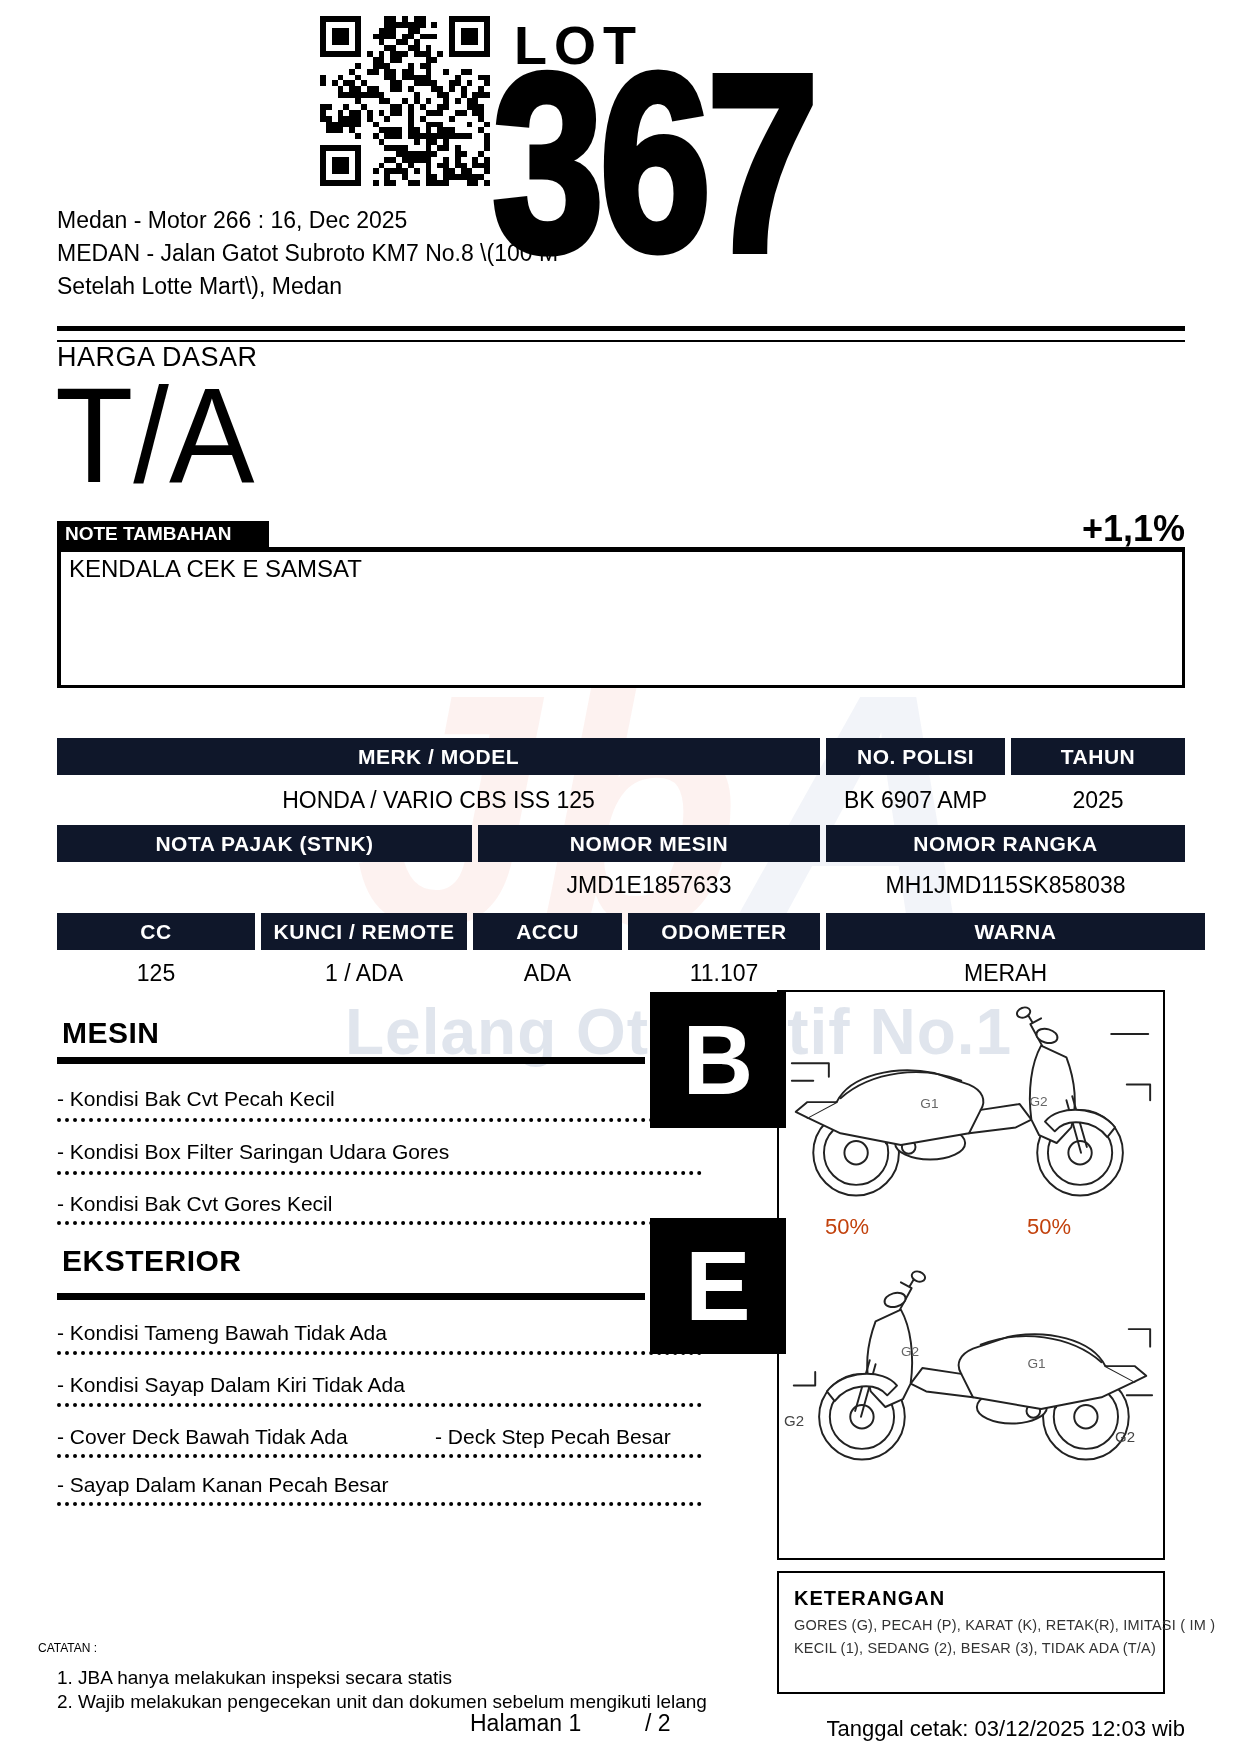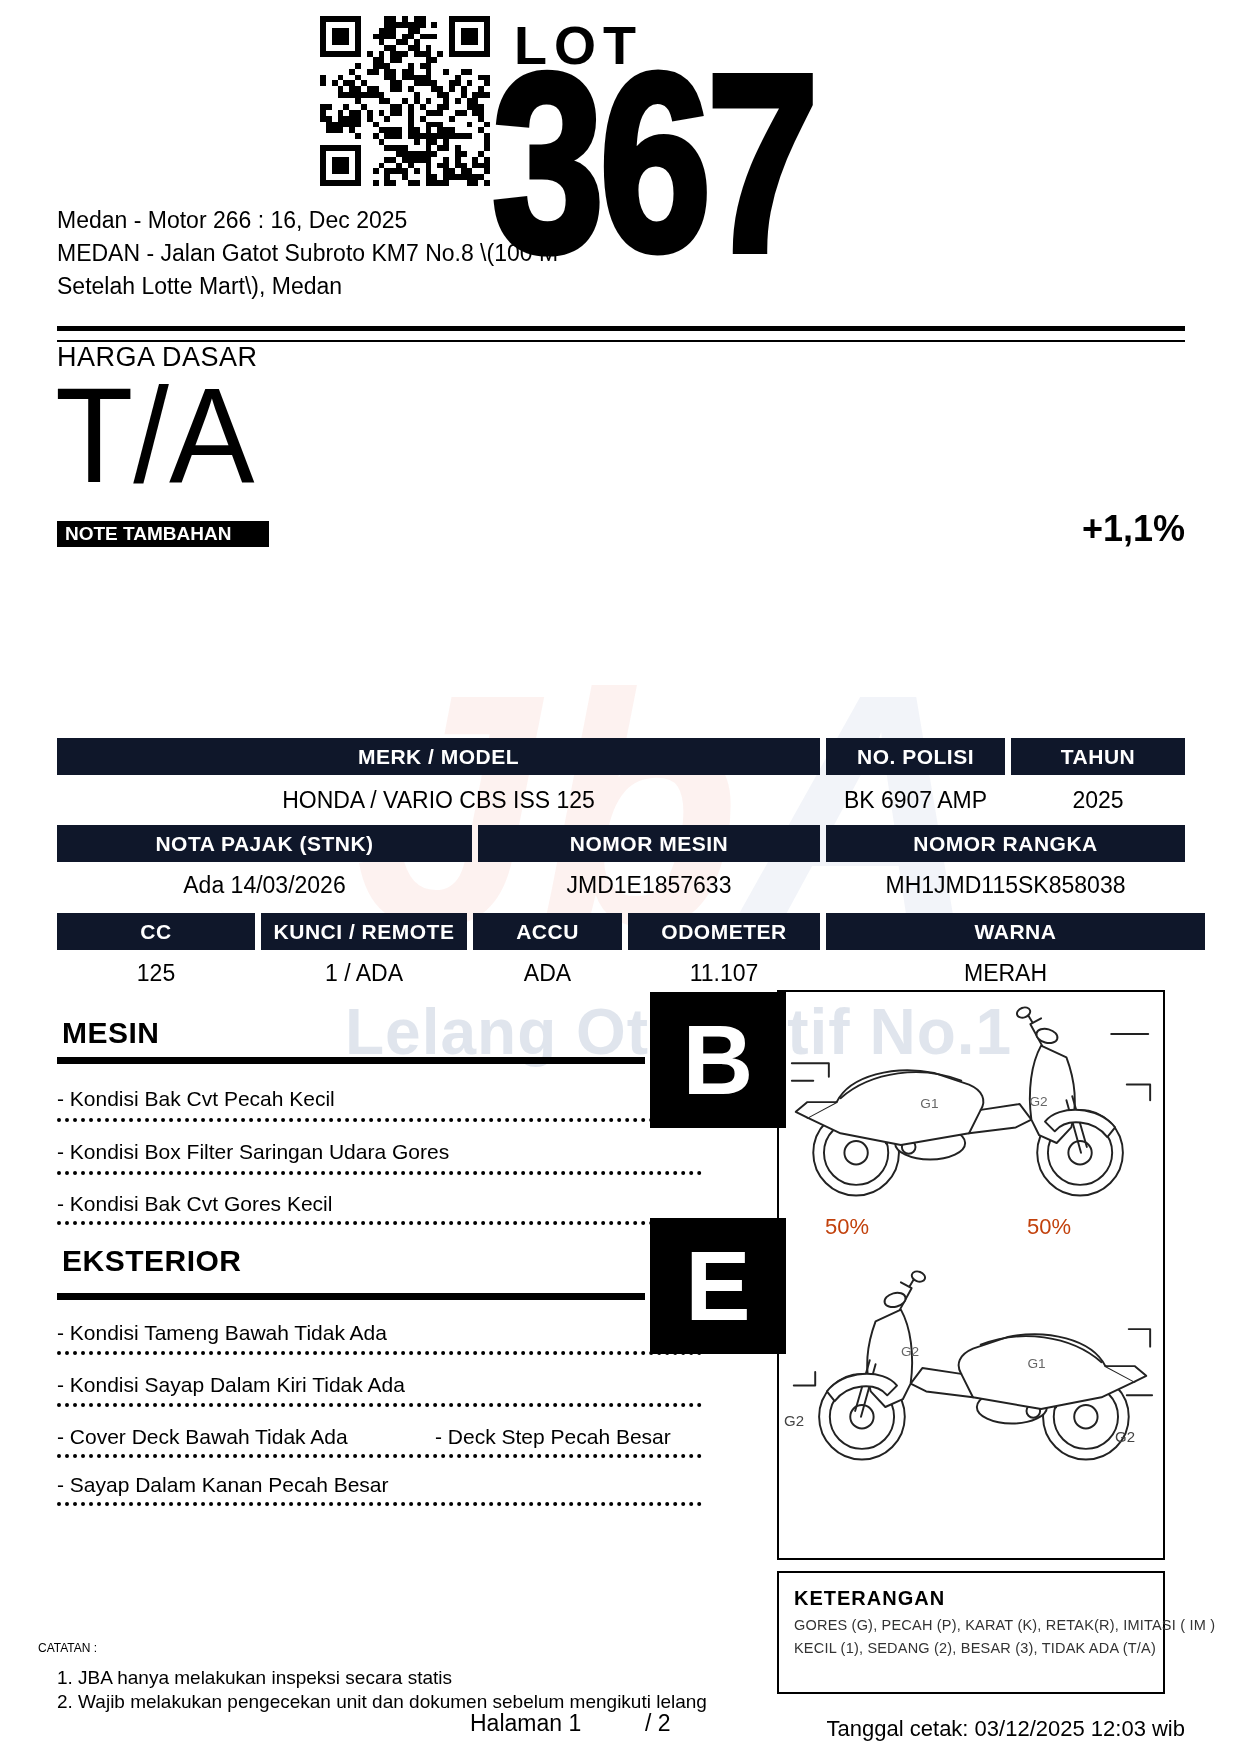--- a/index.html
+++ b/index.html
@@ -442,31 +442,33 @@
     <div>Setelah Lotte Mart\), Medan</div>
   </div>
 
   <div class="abs" id="rule-double"></div>
 
   <div class="abs" id="harga-label">HARGA DASAR</div>
   <div class="abs" id="harga-value">T/A</div>
   <div class="abs" id="harga-change">+1,1%</div>
 
   <div class="abs" id="note-tab">NOTE TAMBAHAN</div>
+  <div class="abs" id="note-box">
+    <div id="note-content">KENDALA CEK E SAMSAT</div>
+  </div>
 
   <div class="abs hbar" id="h-merk">MERK / MODEL</div>
   <div class="abs hbar" id="h-polisi">NO. POLISI</div>
   <div class="abs hbar" id="h-tahun">TAHUN</div>
   <div class="abs val" id="v-merk">HONDA / VARIO CBS ISS 125</div>
   <div class="abs val" id="v-polisi">BK 6907 AMP</div>
   <div class="abs val" id="v-tahun">2025</div>
   <div class="abs hbar" id="h-nmesin">NOMOR MESIN</div>
   <div class="abs hbar" id="h-pajak">NOTA PAJAK (STNK)</div>
   <div class="abs hbar" id="h-rangka">NOMOR RANGKA</div>
-  <div class="abs val" id="v-pajak">Ada 14/03/2026</div>
   <div class="abs val" id="v-nmesin">JMD1E1857633</div>
   <div class="abs val" id="v-rangka">MH1JMD115SK858038</div>
   <div class="abs hbar" id="h-cc">CC</div>
   <div class="abs hbar" id="h-kunci">KUNCI / REMOTE</div>
   <div class="abs hbar" id="h-accu">ACCU</div>
   <div class="abs hbar" id="h-odo">ODOMETER</div>
   <div class="abs hbar" id="h-warna">WARNA</div>
   <div class="abs val" id="v-cc">125</div>
   <div class="abs val" id="v-kunci">1 / ADA</div>
   <div class="abs val" id="v-accu">ADA</div>

